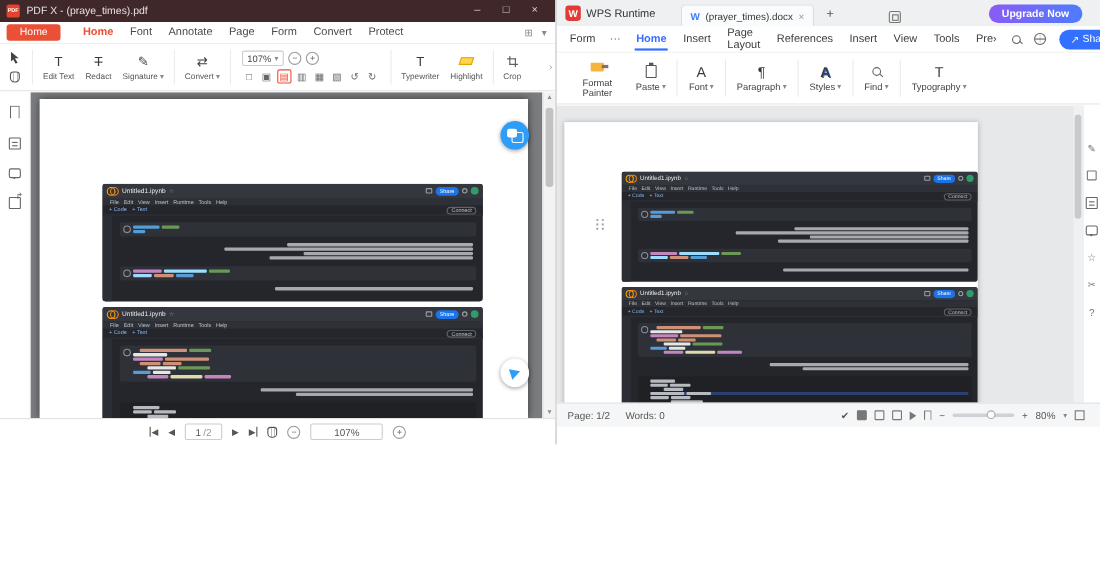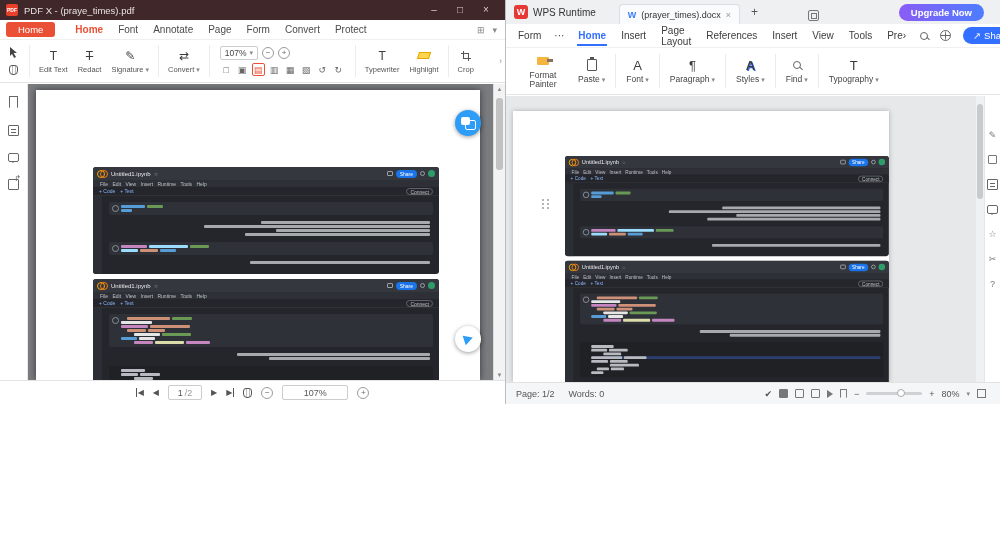--- a/index.html
+++ b/index.html
@@ -111,21 +111,21 @@
 .w-body{position:absolute;top:96px;left:0;right:0;bottom:22px;display:flex}
 .w-canvas{position:relative;flex:1;background:#e7e8ea;overflow:hidden}
 .w-page{position:absolute;left:7px;top:15px;width:376px;bottom:0;background:#fff;box-shadow:0 0 5px rgba(0,0,0,.25)}
 #nb-right{position:absolute;left:52px;top:45px;width:324px;bottom:0;overflow:hidden}
 #nb-right-inner{width:346px;transform:scale(0.936);transform-origin:0 0}
 .w-handle{position:absolute;left:36px;top:103px;width:8px;display:grid;grid-template-columns:3px 3px;gap:2px}
 .w-handle i{width:2px;height:2px;background:#9aa0a6;border-radius:50%}
 .w-vscroll{position:absolute;right:0;top:0;bottom:0;width:8px;background:#f0f1f3}
 .w-vthumb{position:absolute;left:1px;right:1px;top:8px;height:95px;background:#c8cacd;border-radius:3px}
 .w-side{width:16px;border-left:1px solid #e6e6e6;background:#fff;display:flex;flex-direction:column;align-items:center;gap:15px;padding-top:34px;font-size:9px;color:#777}
-.w-status{position:absolute;left:0;right:0;bottom:0;height:22px;background:#f5f6f7;border-top:1px solid #e3e3e3;display:flex;align-items:center;padding:0 10px;font-size:9px;color:#555;gap:14px}
+.w-status{position:absolute;left:0;right:0;bottom:16px;height:22px;background:#f5f6f7;border-top:1px solid #e3e3e3;display:flex;align-items:center;padding:0 10px;font-size:9px;color:#555;gap:14px}
 .w-status-right{margin-left:auto;display:flex;align-items:center;gap:7px;margin-right:4px}
 .vbox{width:9px;height:9px;border:1.2px solid #777;border-radius:1px}
 .vbox.fill{background:#777}
 .playtri{width:0;height:0;border-left:6px solid #777;border-top:4px solid transparent;border-bottom:4px solid transparent}
 .bkm{width:7px;height:9px;border:1.2px solid #777;clip-path:polygon(0 0,100% 0,100% 100%,50% 70%,0 100%)}
 .slider{width:56px;height:3px;background:#cfd1d4;border-radius:2px;position:relative}
 .slider .knob{position:absolute;left:55%;top:-3px;width:8px;height:8px;background:#fff;border:1px solid #aaa;border-radius:50%}
 .fitic{width:9px;height:9px;border:1.2px solid #777;position:relative}
 
 

